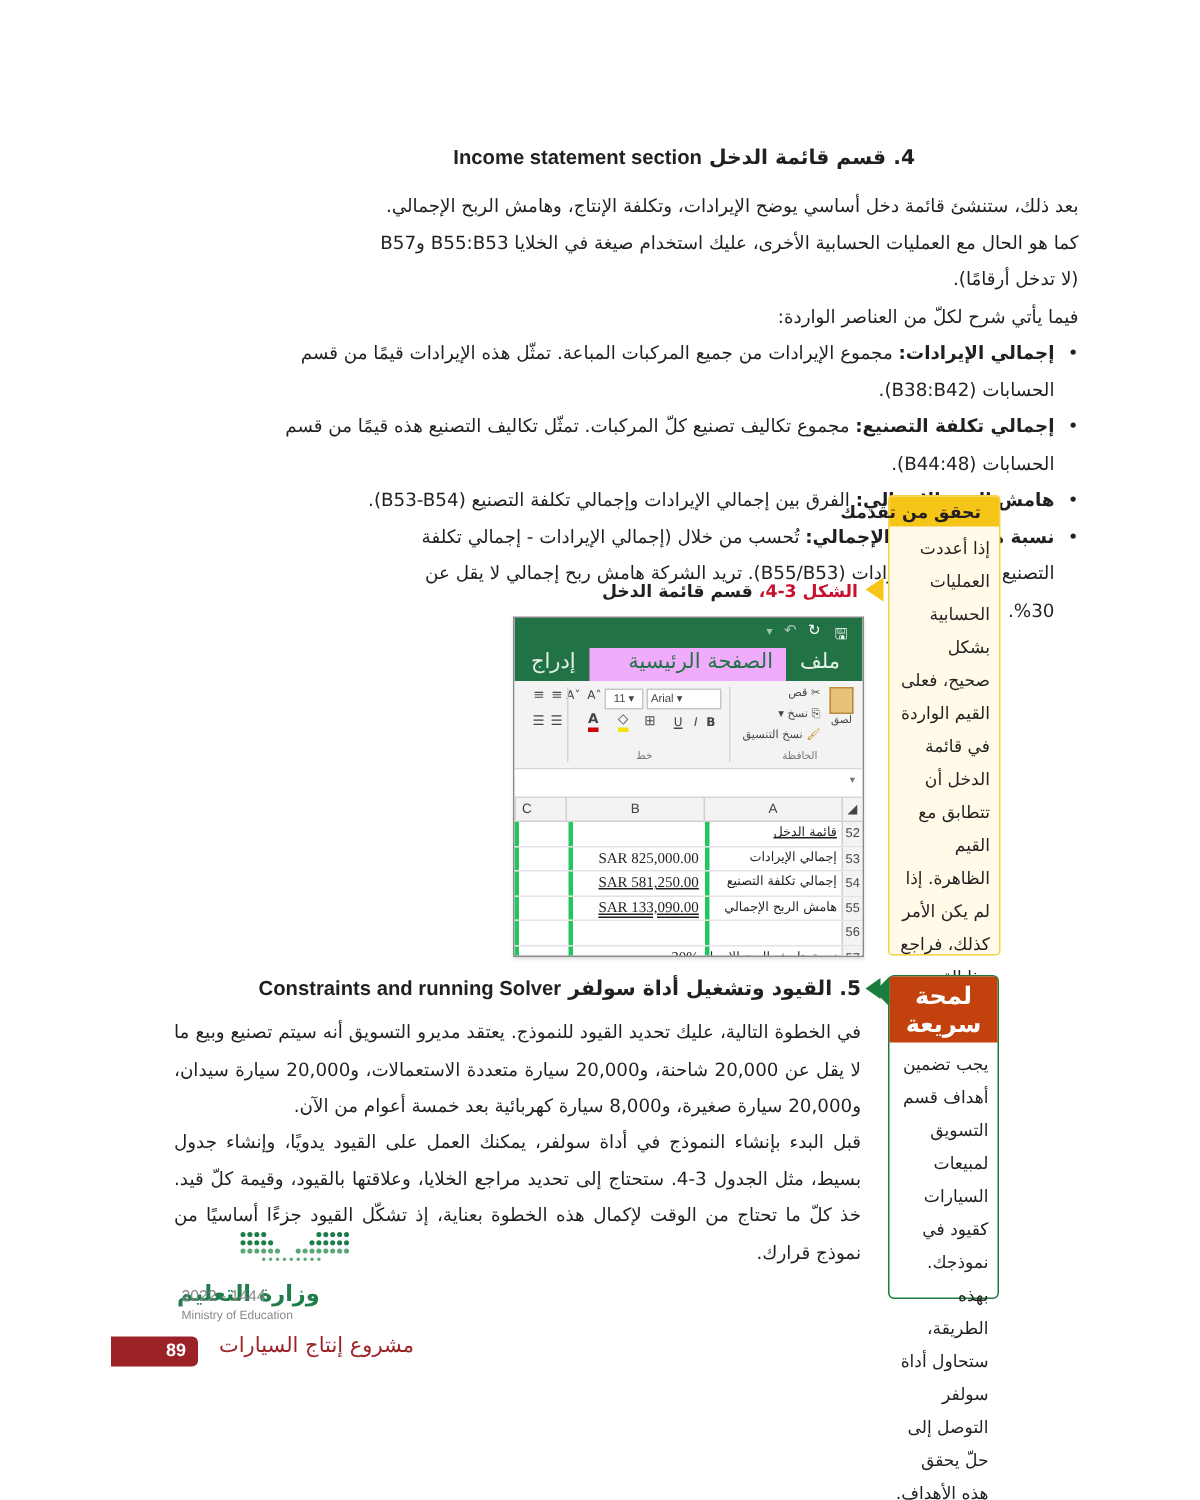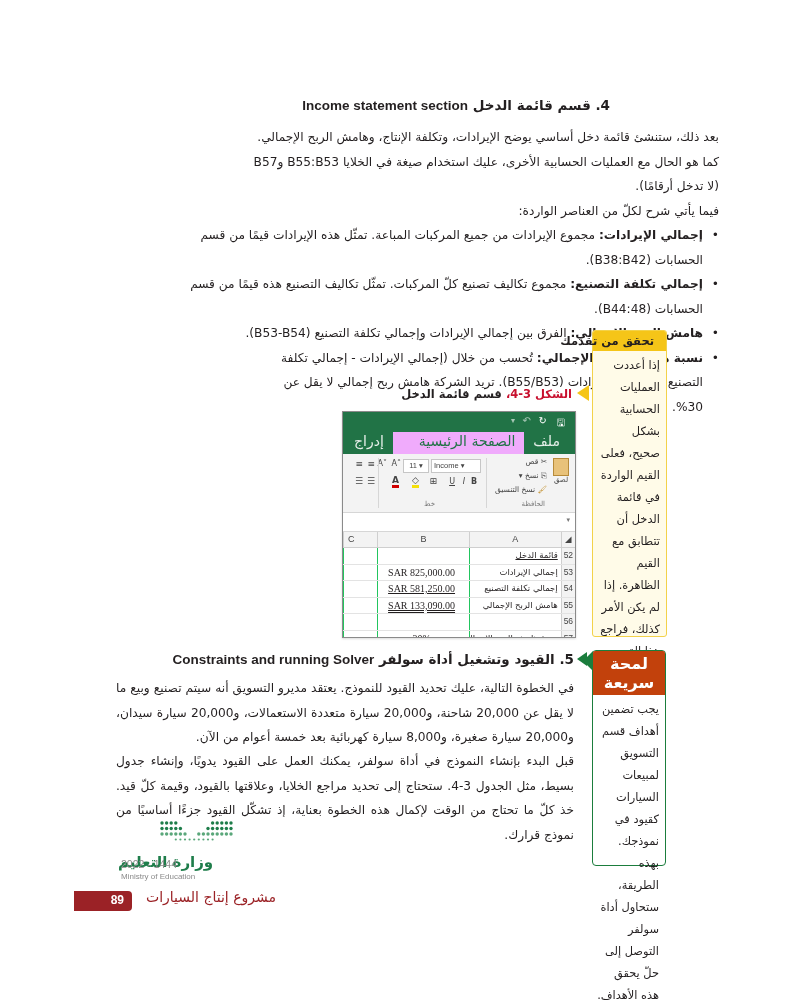--- a/index.html
+++ b/index.html
@@ -41,23 +41,23 @@
   .xl-title { background:#217346; height:20px; position:relative; }
   .xl-tabs { background:#217346; height:22px; display:flex; flex-direction:row-reverse; align-items:flex-end; padding-right:6px; gap:0; }
   .xl-tab { color:#e6efe9; font-size:14px; padding:3px 9px 5px 9px; white-space:nowrap; }
   .xl-tab.active { background:#f0abfc; color:#217346;padding-left:26px; }
   .xl-ribbon { background:#f3f3f3; height:58px; position:relative; border-bottom:1px solid #d6d6d6; font-size:8px; color:#444; }
   .xl-formula { height:18px; background:#fff; border-bottom:1px solid #d6d6d6; position:relative; }
   .xl-grid { position:relative; font-family:"Liberation Serif", serif; }
   .xl-colhead { display:flex; height:15px; background:#f3f3f3; border-bottom:1px solid #cfcfcf; font-family:"Liberation Sans", sans-serif; font-size:9px; color:#444; }
   .xl-colhead div { border-left:1px solid #cfcfcf; text-align:center; line-height:15px; }
   .xl-row { display:flex; height:15.5px; border-bottom:1px solid #e3e3e3; font-size:10px; }
-  .xl-row div { border-left:1px solid #22c55e; line-height:15.5px; overflow:hidden; white-space:nowrap; }
+  .xl-row div { border-left:3px solid #22c55e; line-height:15.5px; overflow:hidden; white-space:nowrap; }
   .c-c { width:40px; }
-  .c-b { width:110px; text-align:center; padding-right:4px; box-sizing:border-box; }
+  .c-b { width:110px; text-align:right; padding-right:4px; box-sizing:border-box; }
   .c-a { width:110px; text-align:right; direction:rtl; padding-right:3px; box-sizing:border-box; font-family:"DejaVu Sans", sans-serif; font-size:8.5px; }
   .c-n { width:16px; background:#f3f3f3; text-align:center; font-family:"Liberation Sans", sans-serif; font-size:8.5px; color:#444; border-left:1px solid #cfcfcf !important; }
   .ul { text-decoration:underline; }
   .dul { text-decoration:underline double; }
 
   .icon-btn { position:absolute; font-size:10px; color:#fff; }
 
   
   .ministry-ar { color:#1e7d4a; font-size:15px; font-weight:bold; direction:rtl; }
   .ministry-en { color:#8a8a8a; font-size:8px; font-family:"Liberation Sans", sans-serif; }
@@ -118,21 +118,21 @@
     <div class="abs" style="right:4px; top:4px; width:20px; text-align:center;">
       <div style="width:14px;height:16px;background:#e8c27a;border:1px solid #b78b3a;margin:0 auto;"></div>
       <div class="rtl" style="font-size:7px;">لصق</div>
     </div>
     <div class="abs rtl" style="right:28px; top:3px; font-size:7.5px;">✂ <span>قص</span></div>
     <div class="abs rtl" style="right:28px; top:17px; font-size:7.5px;">⎘ <span>نسخ</span> ▾</div>
     <div class="abs rtl" style="right:28px; top:31px; font-size:7.5px;"><span style="color:#c08a20;">🖌</span> <span>نسخ التنسيق</span></div>
     <div class="abs rtl" style="right:30px; top:46px; font-size:7px; color:#777;">الحافظة</div>
     <div class="abs" style="right:88px; top:4px; width:1px; height:50px; background:#d6d6d6;"></div>
 
-    <div class="abs" style="right:94px; top:5px; width:46px; height:12px; background:#fff; border:1px solid #c6c6c6; font-size:7.5px; line-height:12px; padding-left:2px; font-family:'Liberation Sans',sans-serif;"><span>Income</span> ▾</div>
+    <div class="abs" style="right:94px; top:5px; width:46px; height:12px; background:#fff; border:1px solid #c6c6c6; font-size:7.5px; line-height:12px; padding-left:2px; font-family:'Liberation Sans',sans-serif;"><span>Arial</span> ▾</div>
     <div class="abs" style="right:146px; top:5px; width:24px; height:12px; background:#fff; border:1px solid #c6c6c6; font-size:7.5px; line-height:12px; text-align:center; font-family:'Liberation Sans',sans-serif;"><span>11</span> ▾</div>
     <div class="abs" style="right:174px; top:5px; font-size:8px;">A˄</div>
     <div class="abs" style="right:188px; top:5px; font-size:8px;">A˅</div>
     <div class="abs" style="right:98px; top:23px; font-size:8px; font-weight:bold;">B</div>
     <div class="abs" style="right:110px; top:23px; font-size:8px; font-style:italic;">I</div>
     <div class="abs" style="right:120px; top:23px; font-size:8px; text-decoration:underline;">U</div>
     <div class="abs" style="right:138px; top:22px; font-size:9px;">⊞</div>
     <div class="abs" style="right:156px; top:21px; font-size:9px; border-bottom:3px solid #f5e10a;">◇</div>
     <div class="abs" style="right:176px; top:21px; font-size:9px; font-weight:bold; border-bottom:3px solid #d00000;">A</div>
     <div class="abs rtl" style="right:140px; top:46px; font-size:7px; color:#777;">خط</div>

